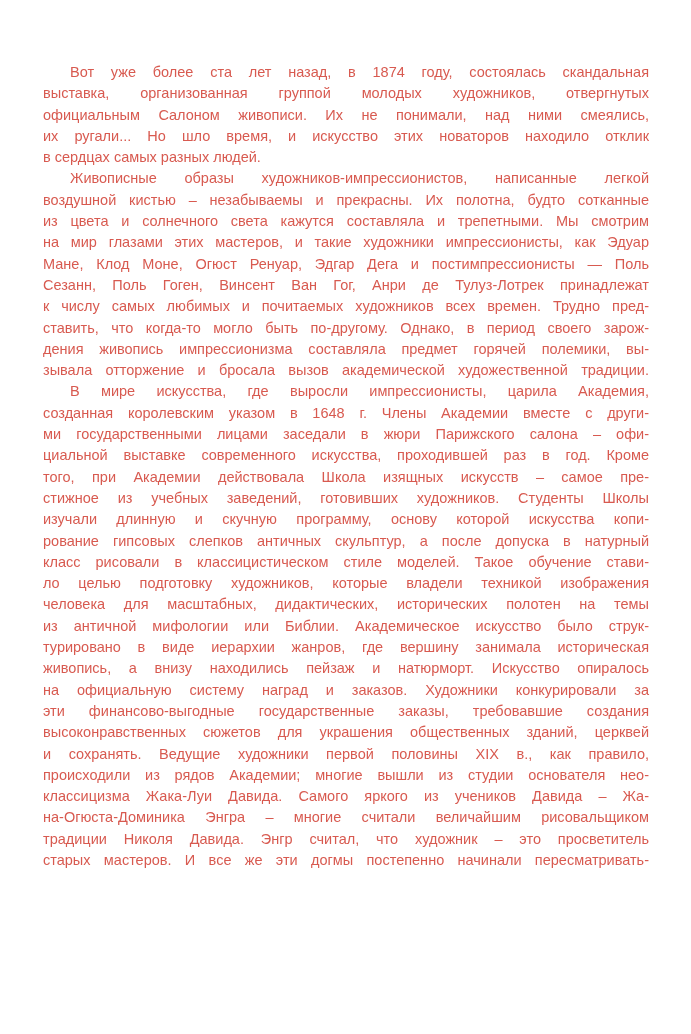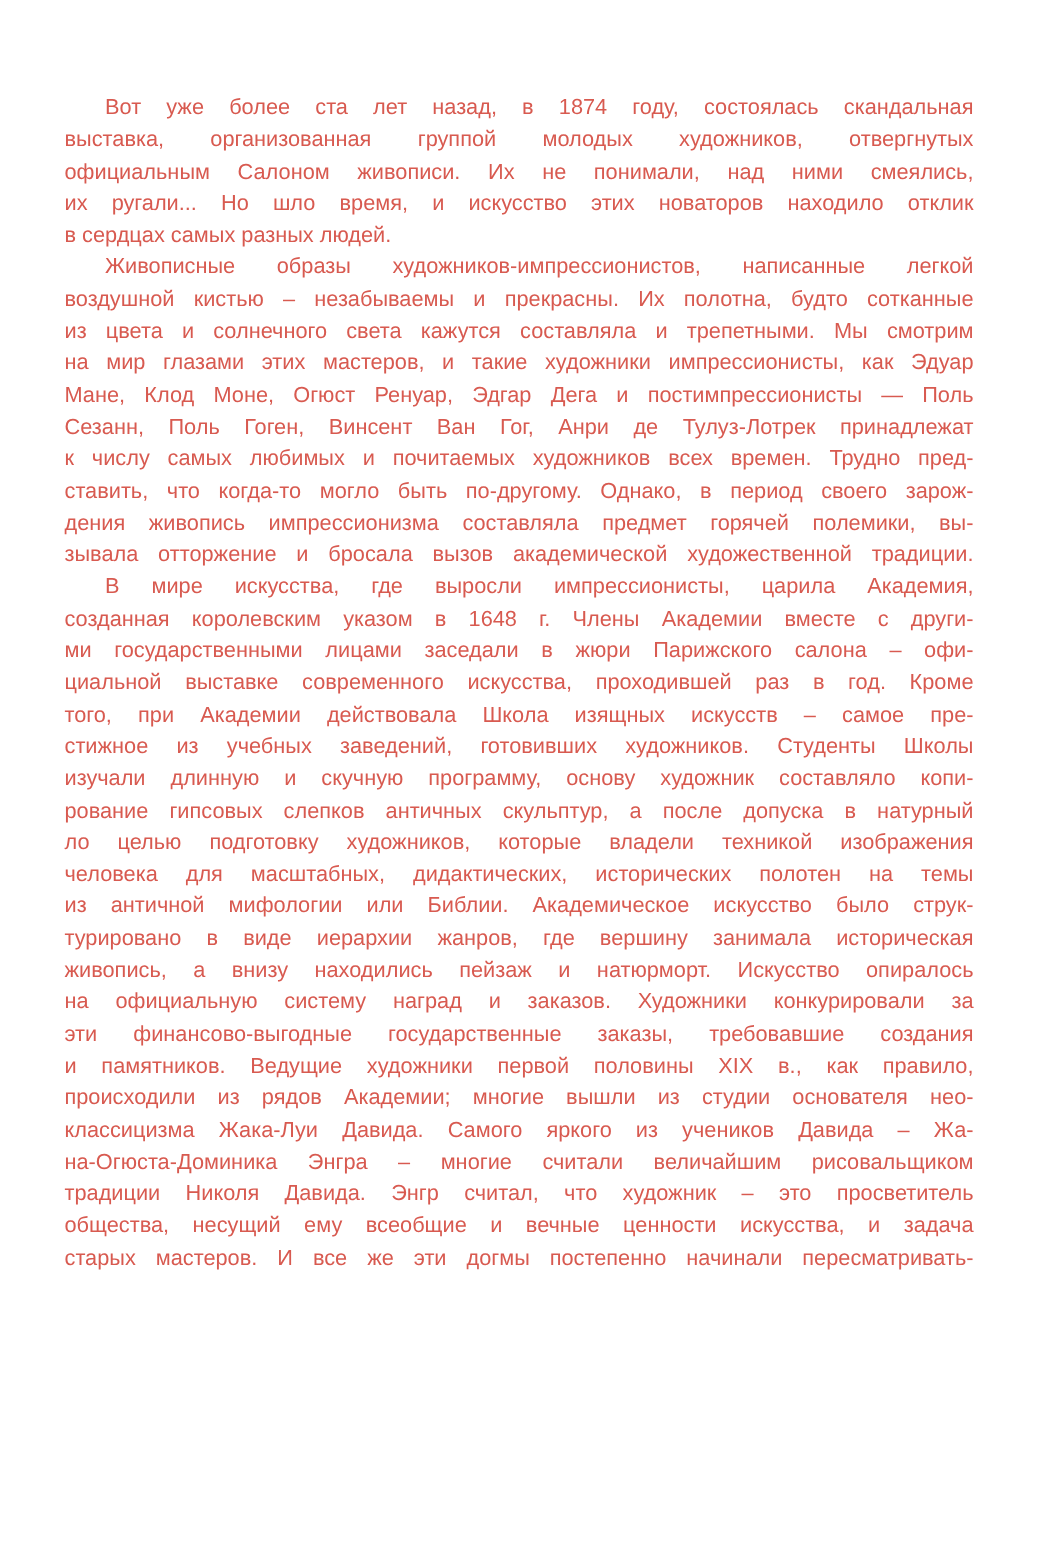--- a/index.html
+++ b/index.html
@@ -70,35 +70,36 @@
         <div class="line">дения живопись импрессионизма составляла предмет горячей полемики, вы-</div>
         <div class="line">зывала отторжение и бросала вызов академической художественной традиции.</div>
       </div>
       <div class="para">
         <div class="line first">В мире искусства, где выросли импрессионисты, царила Академия,</div>
         <div class="line">созданная королевским указом в 1648 г. Члены Академии вместе с други-</div>
         <div class="line">ми государственными лицами заседали в жюри Парижского салона – офи-</div>
         <div class="line">циальной выставке современного искусства, проходившей раз в год. Кроме</div>
         <div class="line">того, при Академии действовала Школа изящных искусств – самое пре-</div>
         <div class="line">стижное из учебных заведений, готовивших художников. Студенты Школы</div>
-        <div class="line">изучали длинную и скучную программу, основу художник составляло копи-</div>
+        <div class="line">изучали длинную и скучную программу, основу которой искусства копи-</div>
         <div class="line">рование гипсовых слепков античных скульптур, а после допуска в натурный</div>
+        <div class="line">класс рисовали в классицистическом стиле моделей. Такое обучение стави-</div>
         <div class="line">ло целью подготовку художников, которые владели техникой изображения</div>
         <div class="line">человека для масштабных, дидактических, исторических полотен на темы</div>
         <div class="line">из античной мифологии или Библии. Академическое искусство было струк-</div>
         <div class="line">турировано в виде иерархии жанров, где вершину занимала историческая</div>
         <div class="line">живопись, а внизу находились пейзаж и натюрморт. Искусство опиралось</div>
         <div class="line">на официальную систему наград и заказов. Художники конкурировали за</div>
         <div class="line">эти финансово-выгодные государственные заказы, требовавшие создания</div>
-        <div class="line">и памятников. Ведущие художники первой половины XIX в., как правило,</div>
+        <div class="line">высоконравственных сюжетов для украшения общественных зданий, церквей</div>
+        <div class="line">и сохранять. Ведущие художники первой половины XIX в., как правило,</div>
         <div class="line">происходили из рядов Академии; многие вышли из студии основателя нео-</div>
         <div class="line">классицизма Жака-Луи Давида. Самого яркого из учеников Давида – Жа-</div>
         <div class="line">на-Огюста-Доминика Энгра – многие считали величайшим рисовальщиком</div>
         <div class="line">традиции Николя Давида. Энгр считал, что художник – это просветитель</div>
-        <div class="line">общества, несущий ему всеобщие и вечные ценности искусства, и задача</div>
         <div class="line">старых мастеров. И все же эти догмы постепенно начинали пересматривать-</div>
       </div>
     </main>
 
   <div class="page-number-block">
     <span class="page-number">3</span>
   </div>
 </div>
 
 </body></html>

